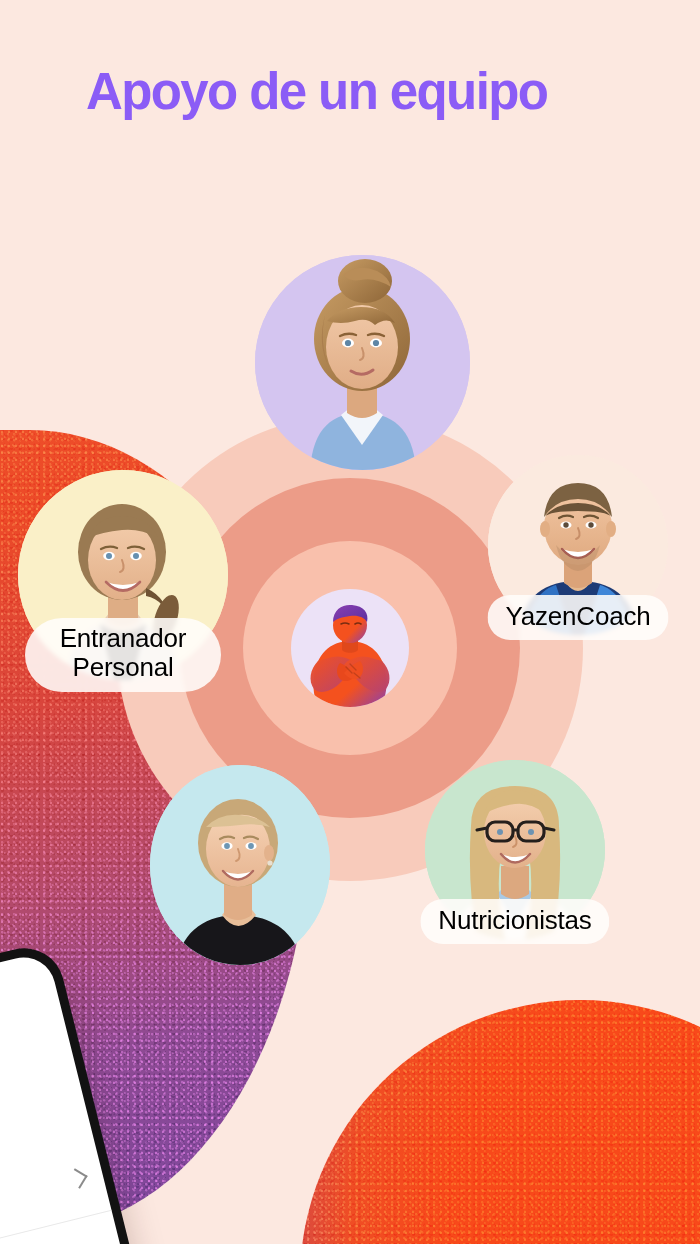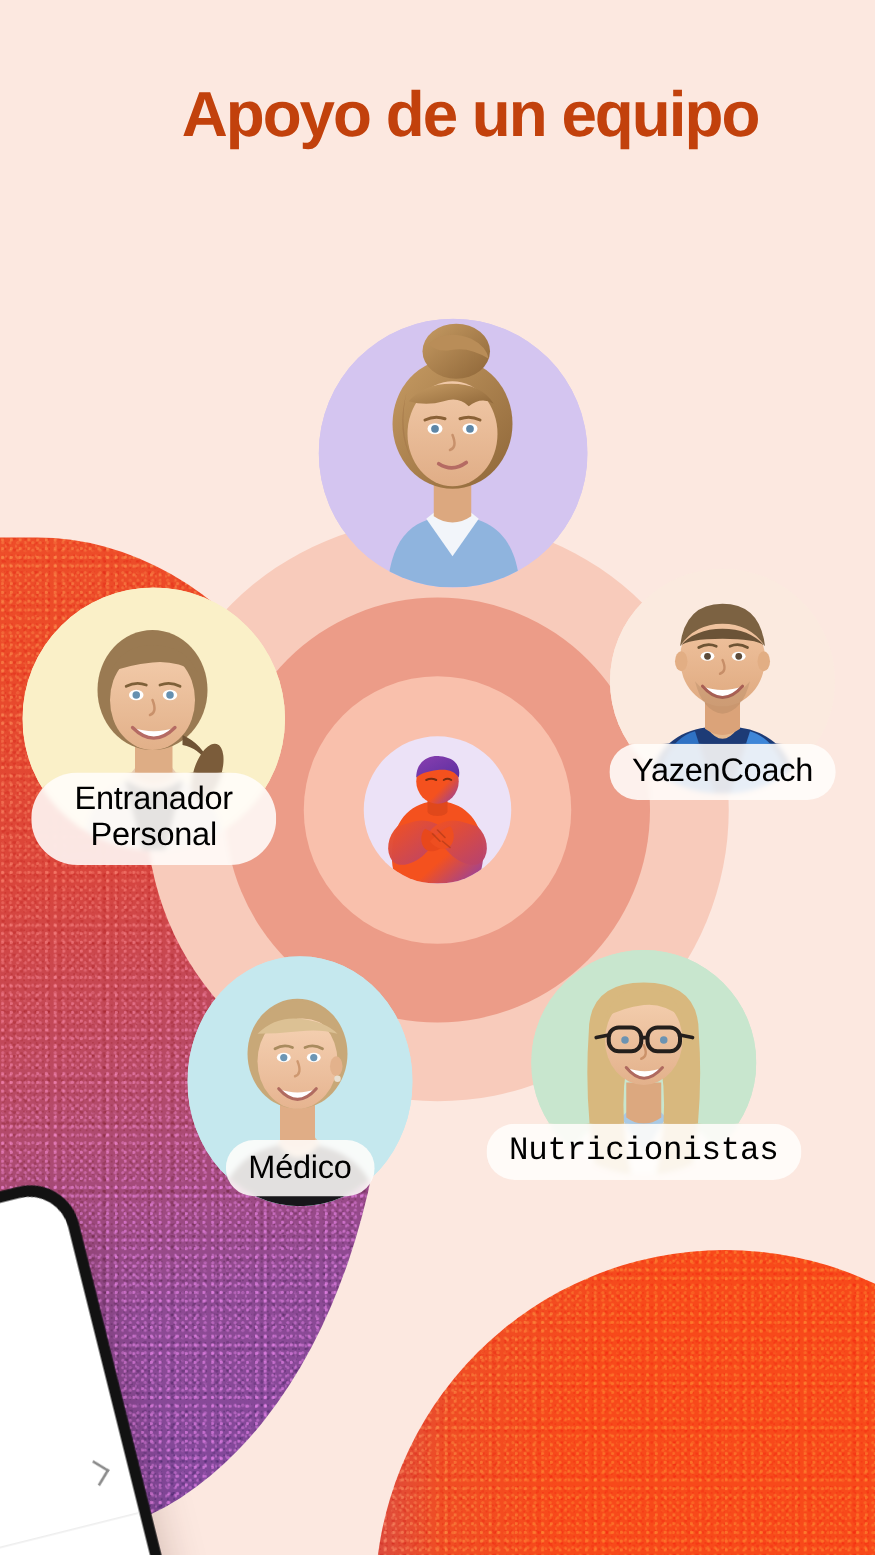--- a/index.html
+++ b/index.html
@@ -147,35 +147,34 @@
 
   #node-entrenador     { left: 18px;  top: 470px;  width: 210px; height: 210px; }
   #node-entrenador .pill{ bottom: -12px; }
 
   #node-coach          { left: 488px; top: 455px;  width: 180px; height: 180px; }
   #node-coach .pill    { bottom: -5px; }
 
   #node-medico         { left: 150px; top: 765px;  width: 180px; height: 200px; }
   #node-medico .pill   { bottom: 8px; }
 
-  #node-nutri          { left: 425px; top: 760px;  width: 180px; height: 180px; font-family: Liberation Mono, monospace; }
+  #node-nutri          { left: 425px; top: 760px;  width: 180px; height: 180px; }
   #node-nutri .pill    { bottom: -4px; }
 
   
   .headline {
     position: absolute;
-    left: 96px;
+    left: 86px;
     top: 62px;
     width: 560px;
-    color: #c2410c;
+    color: #8b5cf6;
     font-size: 51px;
     font-weight: 700;
     line-height: 1.18;
     letter-spacing: -1.6px;
-    text-align: center;
   }
   .headline .l2 { display: block; }
 
   
   .phone {
     position: absolute;
     left: -128px;
     top: 962px;
     width: 232px;
     height: 390px;
@@ -436,21 +435,20 @@
         <circle cx="77" cy="81" r="2.9" fill="#6D96B4"></circle>
         <circle cx="101" cy="81" r="2.9" fill="#6D96B4"></circle>
         <path d="M70 74 q7 -4 14 -1 M94 73 q7 -3 14 1" stroke="#A98B5E" stroke-width="2.2" fill="none" stroke-linecap="round"></path>
 
         <path d="M88 84 q4 10 -2 12" stroke="#CE9870" stroke-width="1.9" fill="none" stroke-linecap="round"></path>
 
         <path d="M73 106 q15 16 30 0 q-15 6 -30 0 Z" fill="#FFFFFF"></path>
         <path d="M73 106 q15 17 30 0" stroke="#B06B60" stroke-width="2.5" fill="none" stroke-linecap="round"></path>
       </svg>
     </div>
-    <div class="pill">Médico</div>
   </div>
 
   <div class="node" id="node-nutri">
     <div class="node-photo" style="background:#C8E6CE">
       <svg viewBox="0 0 180 180" preserveAspectRatio="xMidYMid slice">
         <defs>
           <linearGradient id="nSkin" x1="0" y1="0" x2="0" y2="1">
             <stop offset="0%" stop-color="#F4CFAF"></stop>
               <stop offset="100%" stop-color="#E3B18B"></stop>
           </linearGradient>

